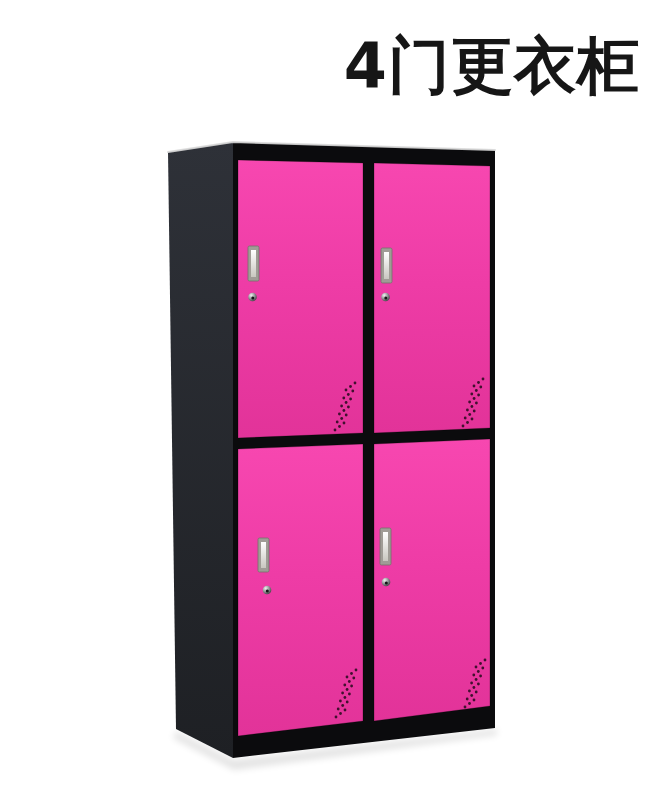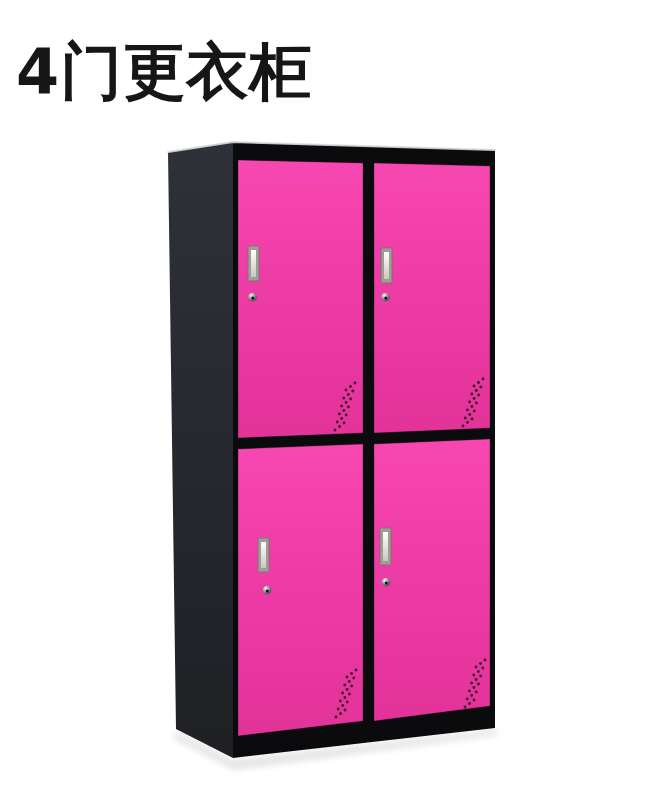--- a/index.html
+++ b/index.html
@@ -2,22 +2,22 @@
 <html style="--door-pink: #ee3ca6; --door-pink-light: #f747b0; --door-pink-dark: #e23399; --frame-black: #0b0b0d; --side-panel-top: #2e3138; --side-panel-bottom: #1e2024; --handle-outer: #a09c96; --handle-border: #75726b; --handle-inner-light: #ffffff; --handle-inner-dark: #c9c7c0; --lock-light: #f2f2f2; --lock-mid: #8f8f92; --lock-dark: #2a2a2c; --vent-dot: #40102e; --edge-highlight: #d9d9d9; --shadow: #000000; --page-bg: #ffffff; --title-color: #161616;"><head>
 <meta charset="utf-8">
 <style>
   html,body{margin:0;padding:0;background:var(--page-bg,#fff);}
   .stage{
     position:relative;width:650px;height:790px;overflow:hidden;
     background:var(--page-bg,#fff);
     font-family:"DejaVu Sans","Liberation Sans",sans-serif;
   }
   .title{
-    position:absolute;top:22px;left:0;right:0;margin:16px;
-    text-align:left;font-size:62px;font-weight:800;letter-spacing:1px;
+    position:absolute;top:22px;left:0;right:0;margin:10px;
+    text-align:right;font-size:62px;font-weight:800;letter-spacing:1px;
     color:var(--title-color,#161616);line-height:1.1;
     font-family:"DejaVu Sans","Liberation Sans",sans-serif;
   }
   svg{position:absolute;top:0;left:0;}
   .side-panel{fill:url(#sideGrad);}
   .front-frame{fill:var(--frame-black,#0b0b0d);}
   .door-panel{fill:url(#doorGrad);stroke:rgba(0,0,0,0.25);stroke-width:1;}
   .handle-plate{fill:var(--handle-outer,#a09c96);stroke:var(--handle-border,#75726b);stroke-width:0.8;}
   .handle-recess{fill:url(#handleGrad);}
   .keyhole{fill:url(#lockGrad);}

